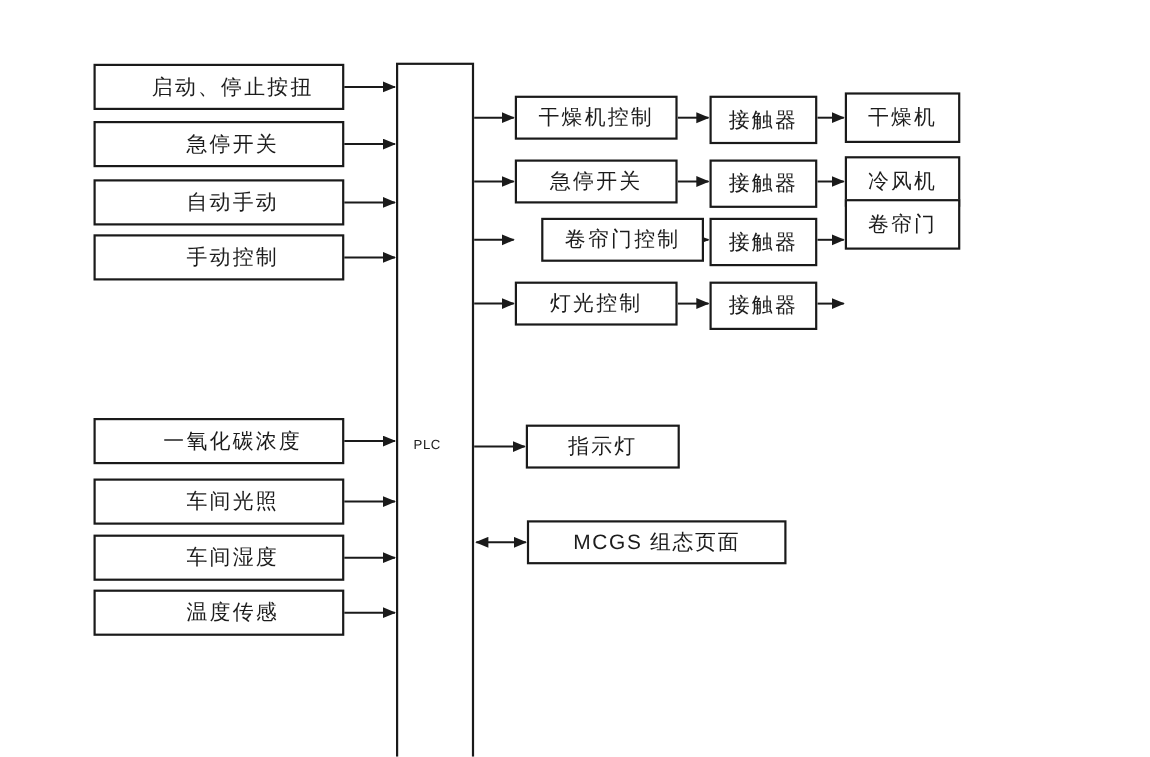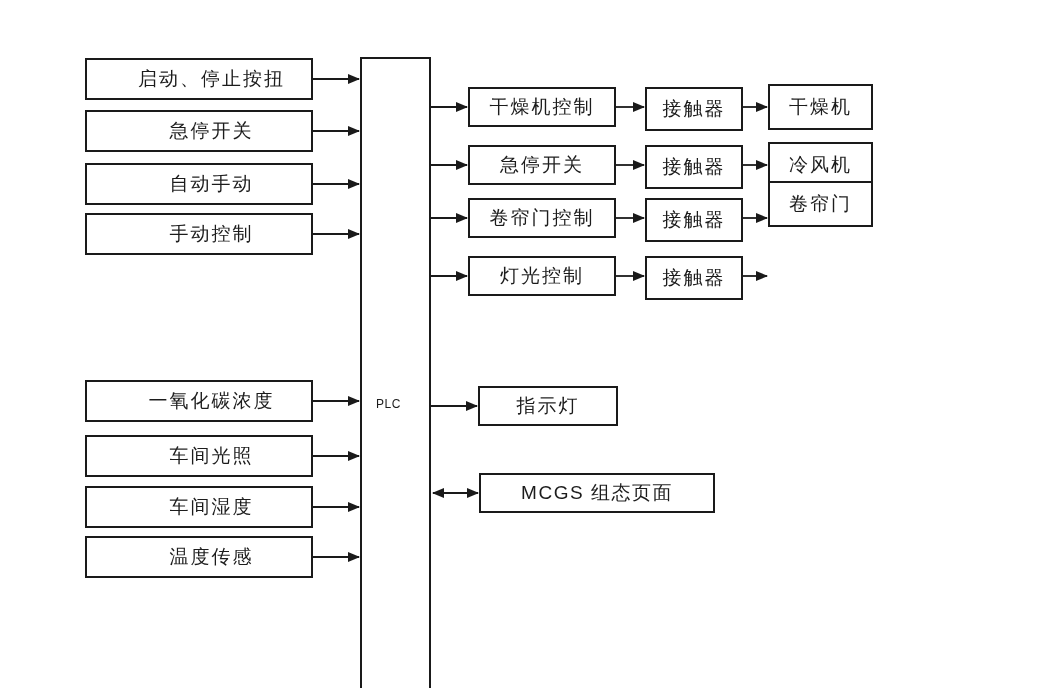--- a/index.html
+++ b/index.html
@@ -65,21 +65,21 @@
   .lb4 { top: 380px; }
   .lb5 { top: 435px; }
   .lb6 { top: 486px; }
   .lb7 { top: 536px; }
   
   .ctl { left: 468px; width: 148px; height: 40px; }
   .con { left: 645px; width: 98px;  height: 44px; }
   .dev { left: 768px; width: 105px; height: 46px; }
   .row0.ctl { top: 87px; }  .row0.con { top: 87px; }  .row0.dev { top: 84px; }
   .row1.ctl { top: 145px; } .row1.con { top: 145px; } .row1.dev { top: 142px; }
-  .row2.ctl { top: 198px; } .row2.con { top: 198px; } .row2.dev { top: 181px; }
+  .row2.ctl { top: 198px; margin-left: 24px; } .row2.con { top: 198px; } .row2.dev { top: 181px; }
   .row3.ctl { top: 256px; } .row3.con { top: 256px; } .row3.dev { top: 253px; }
   
   .indicator-box { left: 478px; top: 386px; width: 140px; height: 40px; }
   .mcgs-box { left: 479px; top: 473px; width: 236px; height: 40px; letter-spacing: 1.5px; }
 </style>
 </head>
 <body>
 
 <div class="canvas">
 

